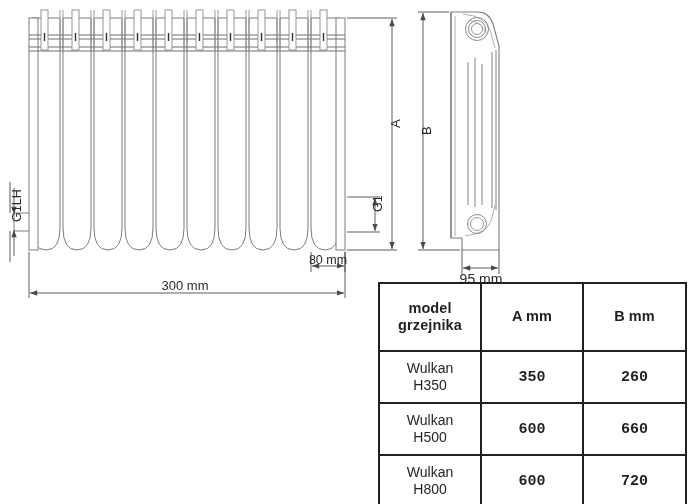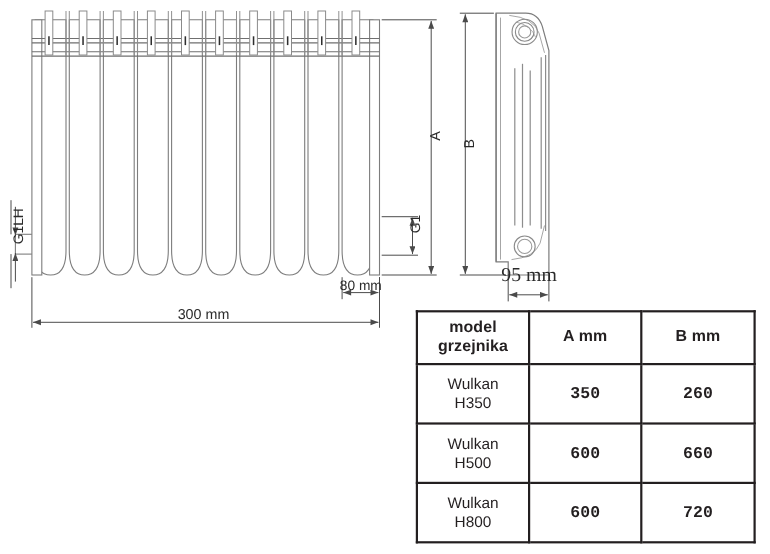--- a/index.html
+++ b/index.html
@@ -46,21 +46,21 @@
   #spec-table td.model-cell{
     font-size:14px;
     font-weight:normal;
     line-height:1.25;
   }
   #spec-table td.val-cell{
     font-size:15px;
     font-weight:bold;
     font-family:Liberation Mono, monospace;
   }
-  #spec-table tr.hdr-row{height:48px;}
+  #spec-table tr.hdr-row{height:68px;}
   #spec-table tr.body-row{height:52px;margin-left:35px;}
   .nowrapline{display:block;}
 </style>
 </head>
 <body>
 
 <svg id="drawing" viewBox="0 0 700 504" width="700" height="504" xmlns="http://www.w3.org/2000/svg">
 
   <defs>
 
@@ -231,21 +231,21 @@
     <line x1="462" y1="250" x2="462" y2="274"></line>
     <line x1="499" y1="250" x2="499" y2="274"></line>
     <line x1="463" y1="268" x2="498" y2="268" marker-start="url(#arrStart)" marker-end="url(#arrEnd)"></line>
   </g>
 </svg>
 
 <div class="dimtext" style="left:185px;top:279px;font-size:13px;transform:translateX(-50%);">300 mm</div>
 
 <div class="dimtext" style="left:328px;top:254px;font-size:12.5px;transform:translateX(-50%);">80 mm</div>
 
-<div class="dimtext" style="left:481px;top:240px;font-size:18px;transform:translateX(-50%);font-family:Liberation Serif, serif;">95 mm</div>
+<div class="dimtext" style="left:481px;top:272px;font-size:14px;transform:translateX(-50%);">95 mm</div>
 
 <div class="dimtext rot90" style="left:389px;top:128px;font-size:13px;">A</div>
 
 <div class="dimtext rot90" style="left:420px;top:135px;font-size:13px;">B</div>
 
 <div class="dimtext rot90" style="left:372px;top:212px;font-size:12.5px;">G1</div>
 
 <div class="dimtext rot90" style="left:11px;top:222px;font-size:12.5px;">G1LH</div>
 
 <table id="spec-table">

